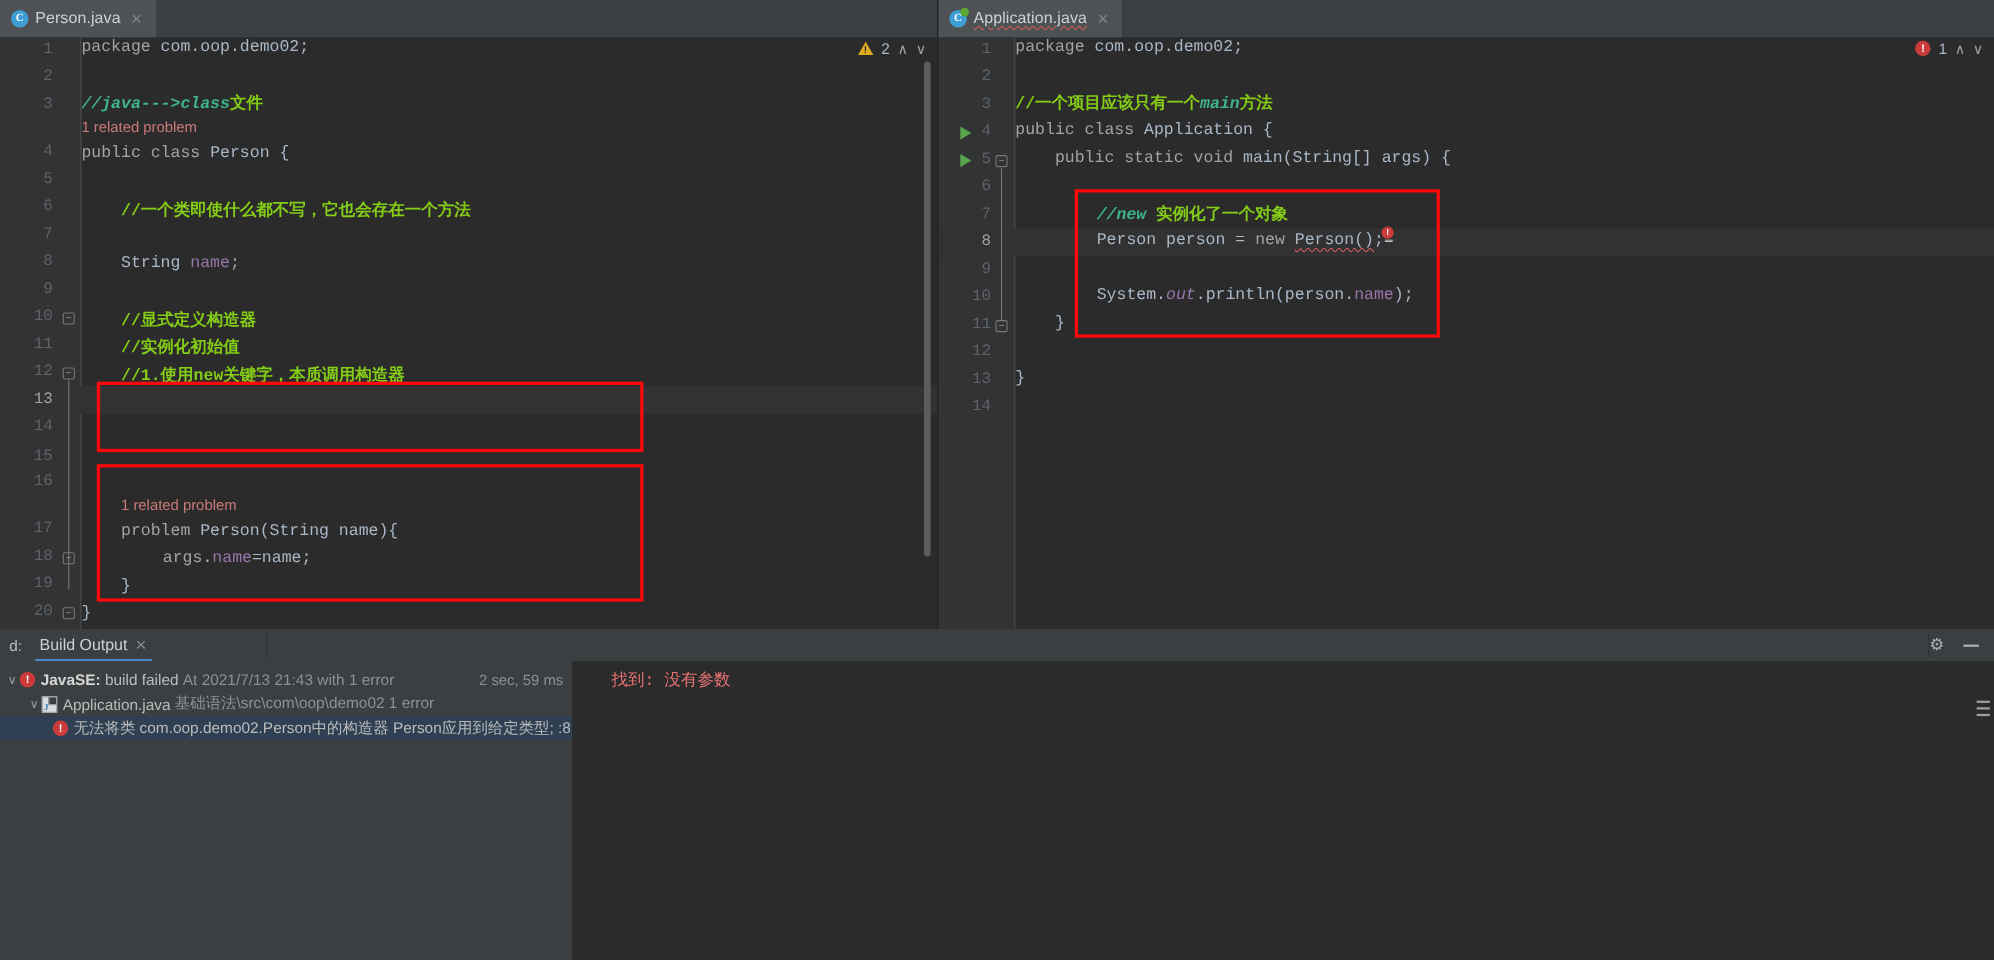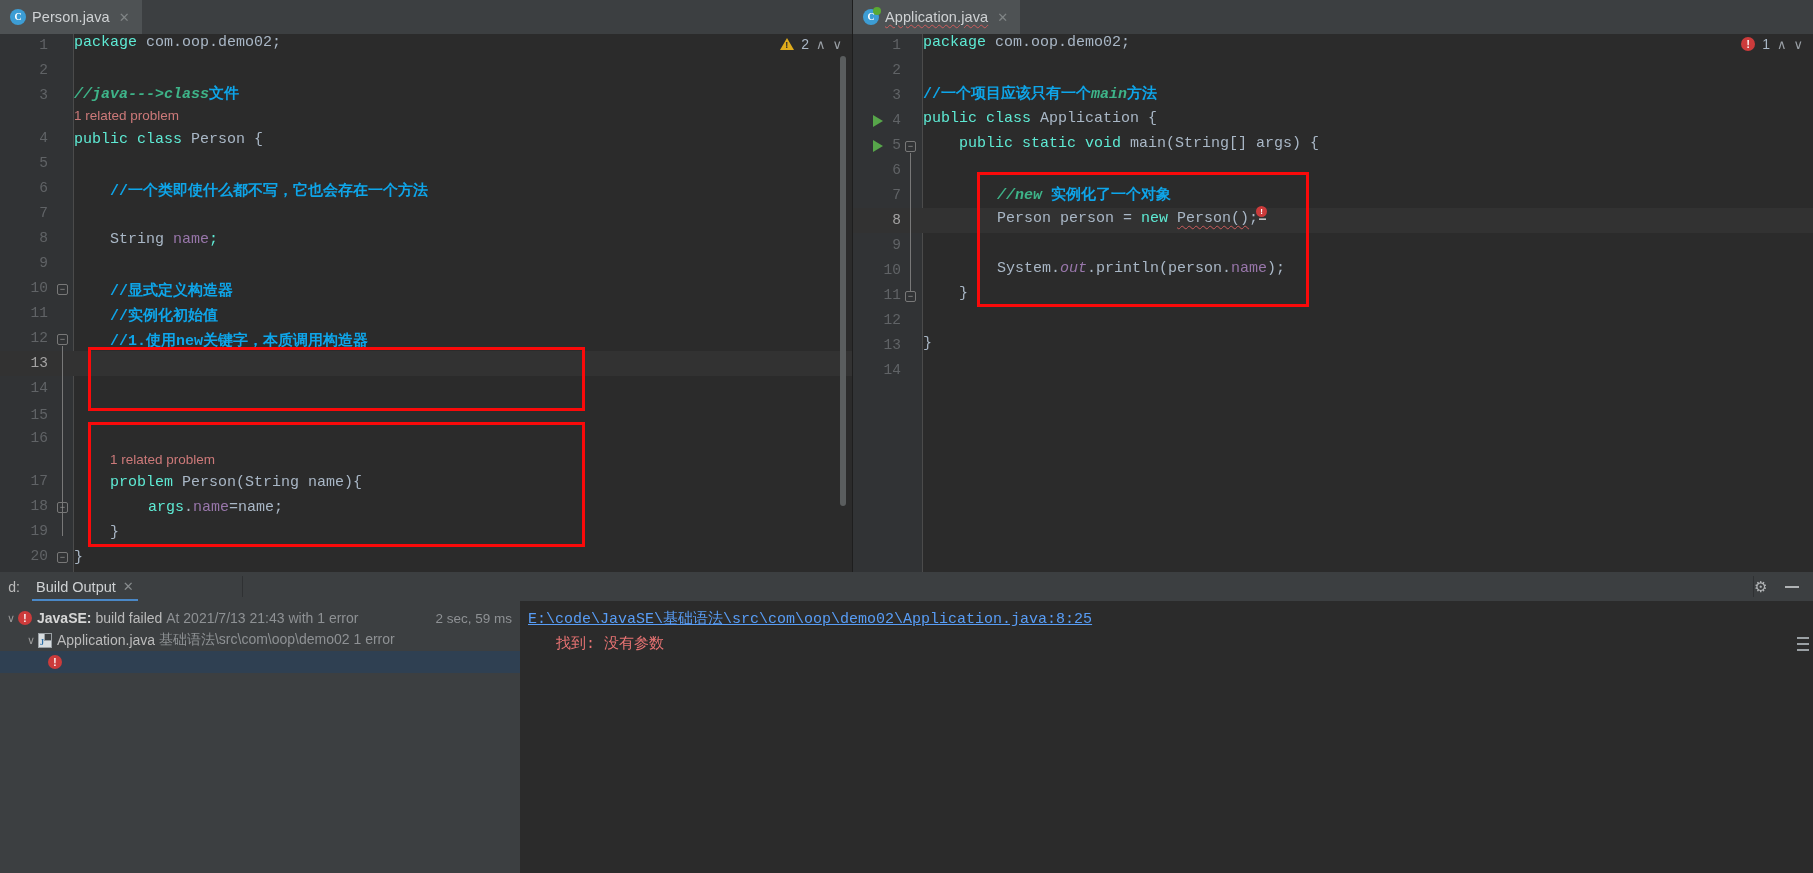--- a/index.html
+++ b/index.html
@@ -94,24 +94,24 @@
     position: absolute; left: 74px; right: 0; top: 0; bottom: 0;
     font-family: "Liberation Mono", monospace; font-size: 15px;
     white-space: pre;
   }
   .code.code2 { left: 70px; }
   .row { position: absolute; left: 0; white-space: pre; }
 
   .hl-row { position: absolute; left: 0; right: 0; background: #323232; }
 
   
-  .kw   { color: #5eead4; }
+  .kw   { color: #a3a3a3; }
   .pl   { color: #a9b7c6; }
   .cmt  { color: #3eb489; font-style: italic; font-weight: bold; }
-  .cmt-cn { color: #0ea5e9; font-style: normal; font-weight: bold; }
+  .cmt-cn { color: #84cc16; font-style: normal; font-weight: bold; }
   .fld  { color: #9876aa; }
   .sfld { color: #9876aa; font-style: italic; }
   .hint { color: #cc7979; font-size: 13.5px; font-family: "Liberation Sans", sans-serif; }
 
   .squig {
     text-decoration: underline; text-decoration-color: #cc5c5c;
     text-decoration-style: wavy; text-decoration-thickness: 1px;
     text-underline-offset: 2.5px;
   }
 
@@ -415,27 +415,27 @@
           <div class="trow" style="padding-left:24px;">
             <span class="chev-t">∨</span>
             <span class="fileicon"></span>
             <span>Application.java</span>
             <span>&nbsp;</span>
             <span class="t-dim">基础语法\src\com\oop\demo02  1 error</span>
           </div>
 
           <div class="trow selected" style="padding-left:48px;">
             <span class="err-dot">!</span>
+            <span>无法将类 com.oop.demo02.Person中的构造器 Person应用到给定类型; :8</span>
           </div>
 
         </div>
       </div>
 
       <div class="msg-pane">
-        <div class="msg-line"><span class="msg-link">E:\code\JavaSE\基础语法\src\com\oop\demo02\Application.java:8:25</span></div>
         <div class="msg-line msg-ind">找到: 没有参数</div>
 
         <div class="msg-scroll">
           <i></i>
             <i></i>
             <i></i>
         </div>
       </div>
 
     </div>

